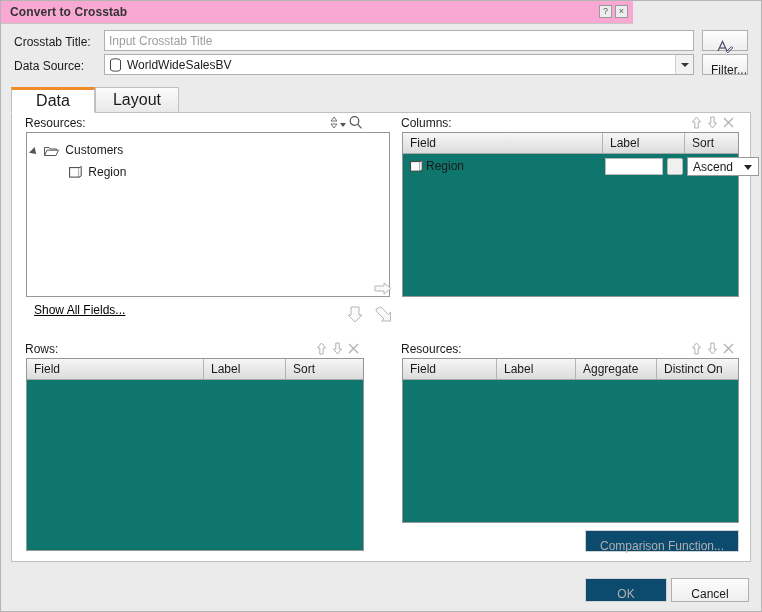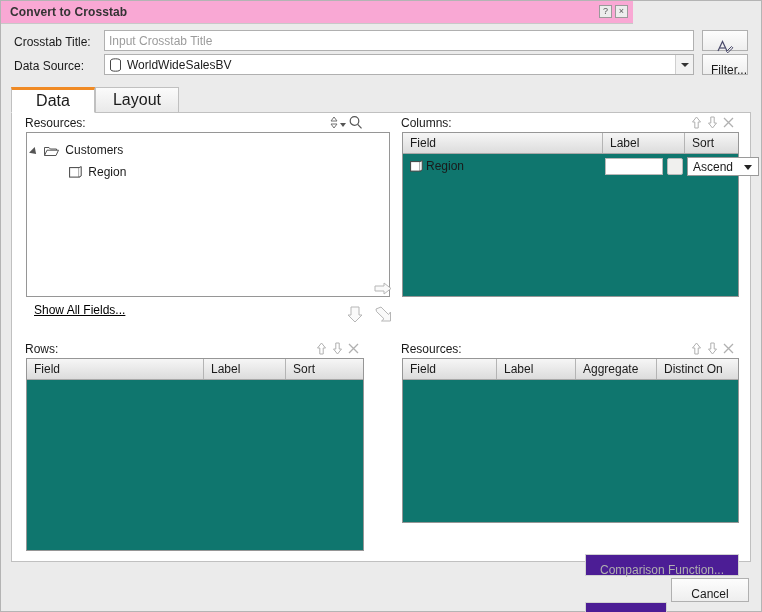--- a/index.html
+++ b/index.html
@@ -100,21 +100,21 @@
     position: absolute;
     background: linear-gradient(#fdfdfd,#eeeeee);
     border: 1px solid #b0b0b0;
     font-family: "Liberation Sans", sans-serif;
     font-size: 12px;
     color: #1a1a1a;
     text-align: center;
     cursor: default;
     padding: 8px;
   }
-  .btn.disabled { color: #b0b0b0; background: #4c1d95; border-color: #d2d2d2; margin-top: 24px; }
+  .btn.disabled { color: #b0b0b0; background: #0c4a6e; border-color: #d2d2d2; }
 
   #format-title-button { left: 701px; top: 29px; width: 46px; height: 21px; }
   #filter-button       { left: 701px; top: 53px; width: 46px; height: 21px; }
 
   
   .tabstrip { position: absolute; left: 10px; top: 86px; }
   .tab {
     position: absolute; top: 0;
     height: 26px;
     border: 1px solid #c0c0c0;

